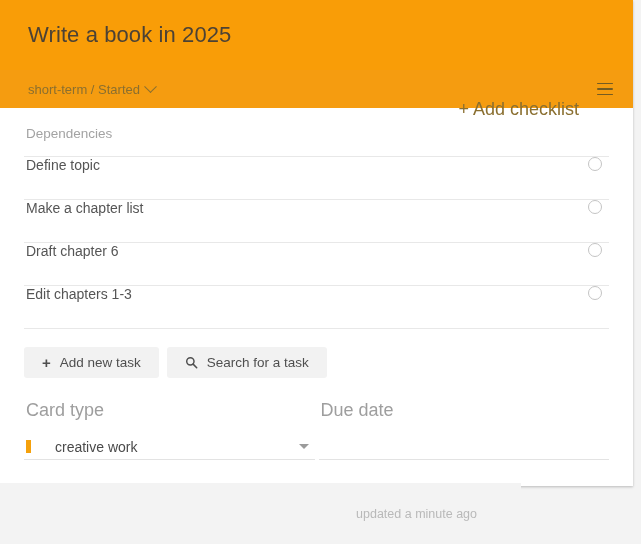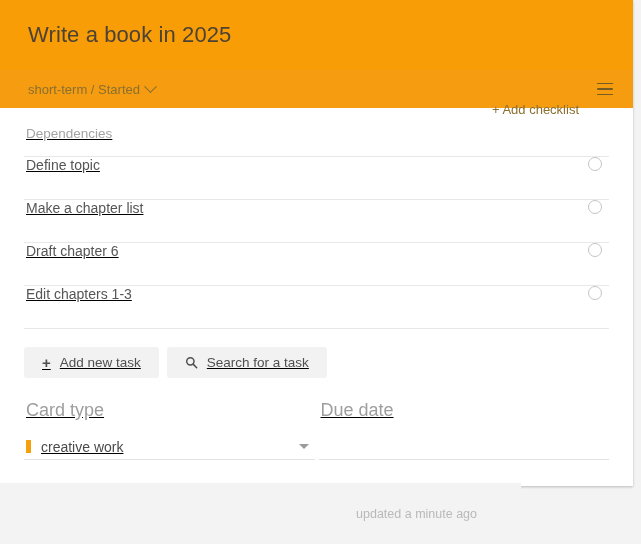--- a/index.html
+++ b/index.html
@@ -74,21 +74,21 @@
     border-right: 1.4px solid #8a6f30;
     border-bottom: 1.4px solid #8a6f30;
     transform: rotate(45deg) translate(-2px,-2px);
   }
   .header-actions {
     display: flex;
     align-items: center;
     gap: 18px;
   }
   .add-checklist {
-    font-size: 13px;
+    font-size: 18px;
     color: #8a6f30;
     cursor: pointer;
     white-space: nowrap;
     margin-top: 40px;
   }
   .hamburger {
     width: 16px;
     height: 13px;
     display: flex;
     flex-direction: column;
@@ -101,21 +101,20 @@
     height: 1.8px;
     width: 100%;
     background: #755c22;
     border-radius: 1px;
   }
 
   
   .body {
     padding: 0 24px 0 24px;
     background: #fff;
-    text-decoration: underline;
   }
   .section-label {
     font-size: 13.5px;
     color: #a3a3a3;
     padding: 18px 2px 15px 2px;
     border-bottom: 1px solid #e8e8e8;
   }
 
   .task-row {
     height: 43px;
@@ -196,21 +195,21 @@
     border-bottom: 1px solid #e3e3e3;
     display: flex;
     align-items: center;
     justify-content: space-between;
     padding-left: 2px;
     cursor: pointer;
   }
   .field-value-wrap {
     display: flex;
     align-items: center;
-    gap: 10px;
+    gap: 24px;
   }
   .swatch {
     width: 5px;
     height: 13px;
     background: #f5a10c;
     display: inline-block;
     flex: 0 0 auto;
   }
   .field-value {
     font-size: 14px;

